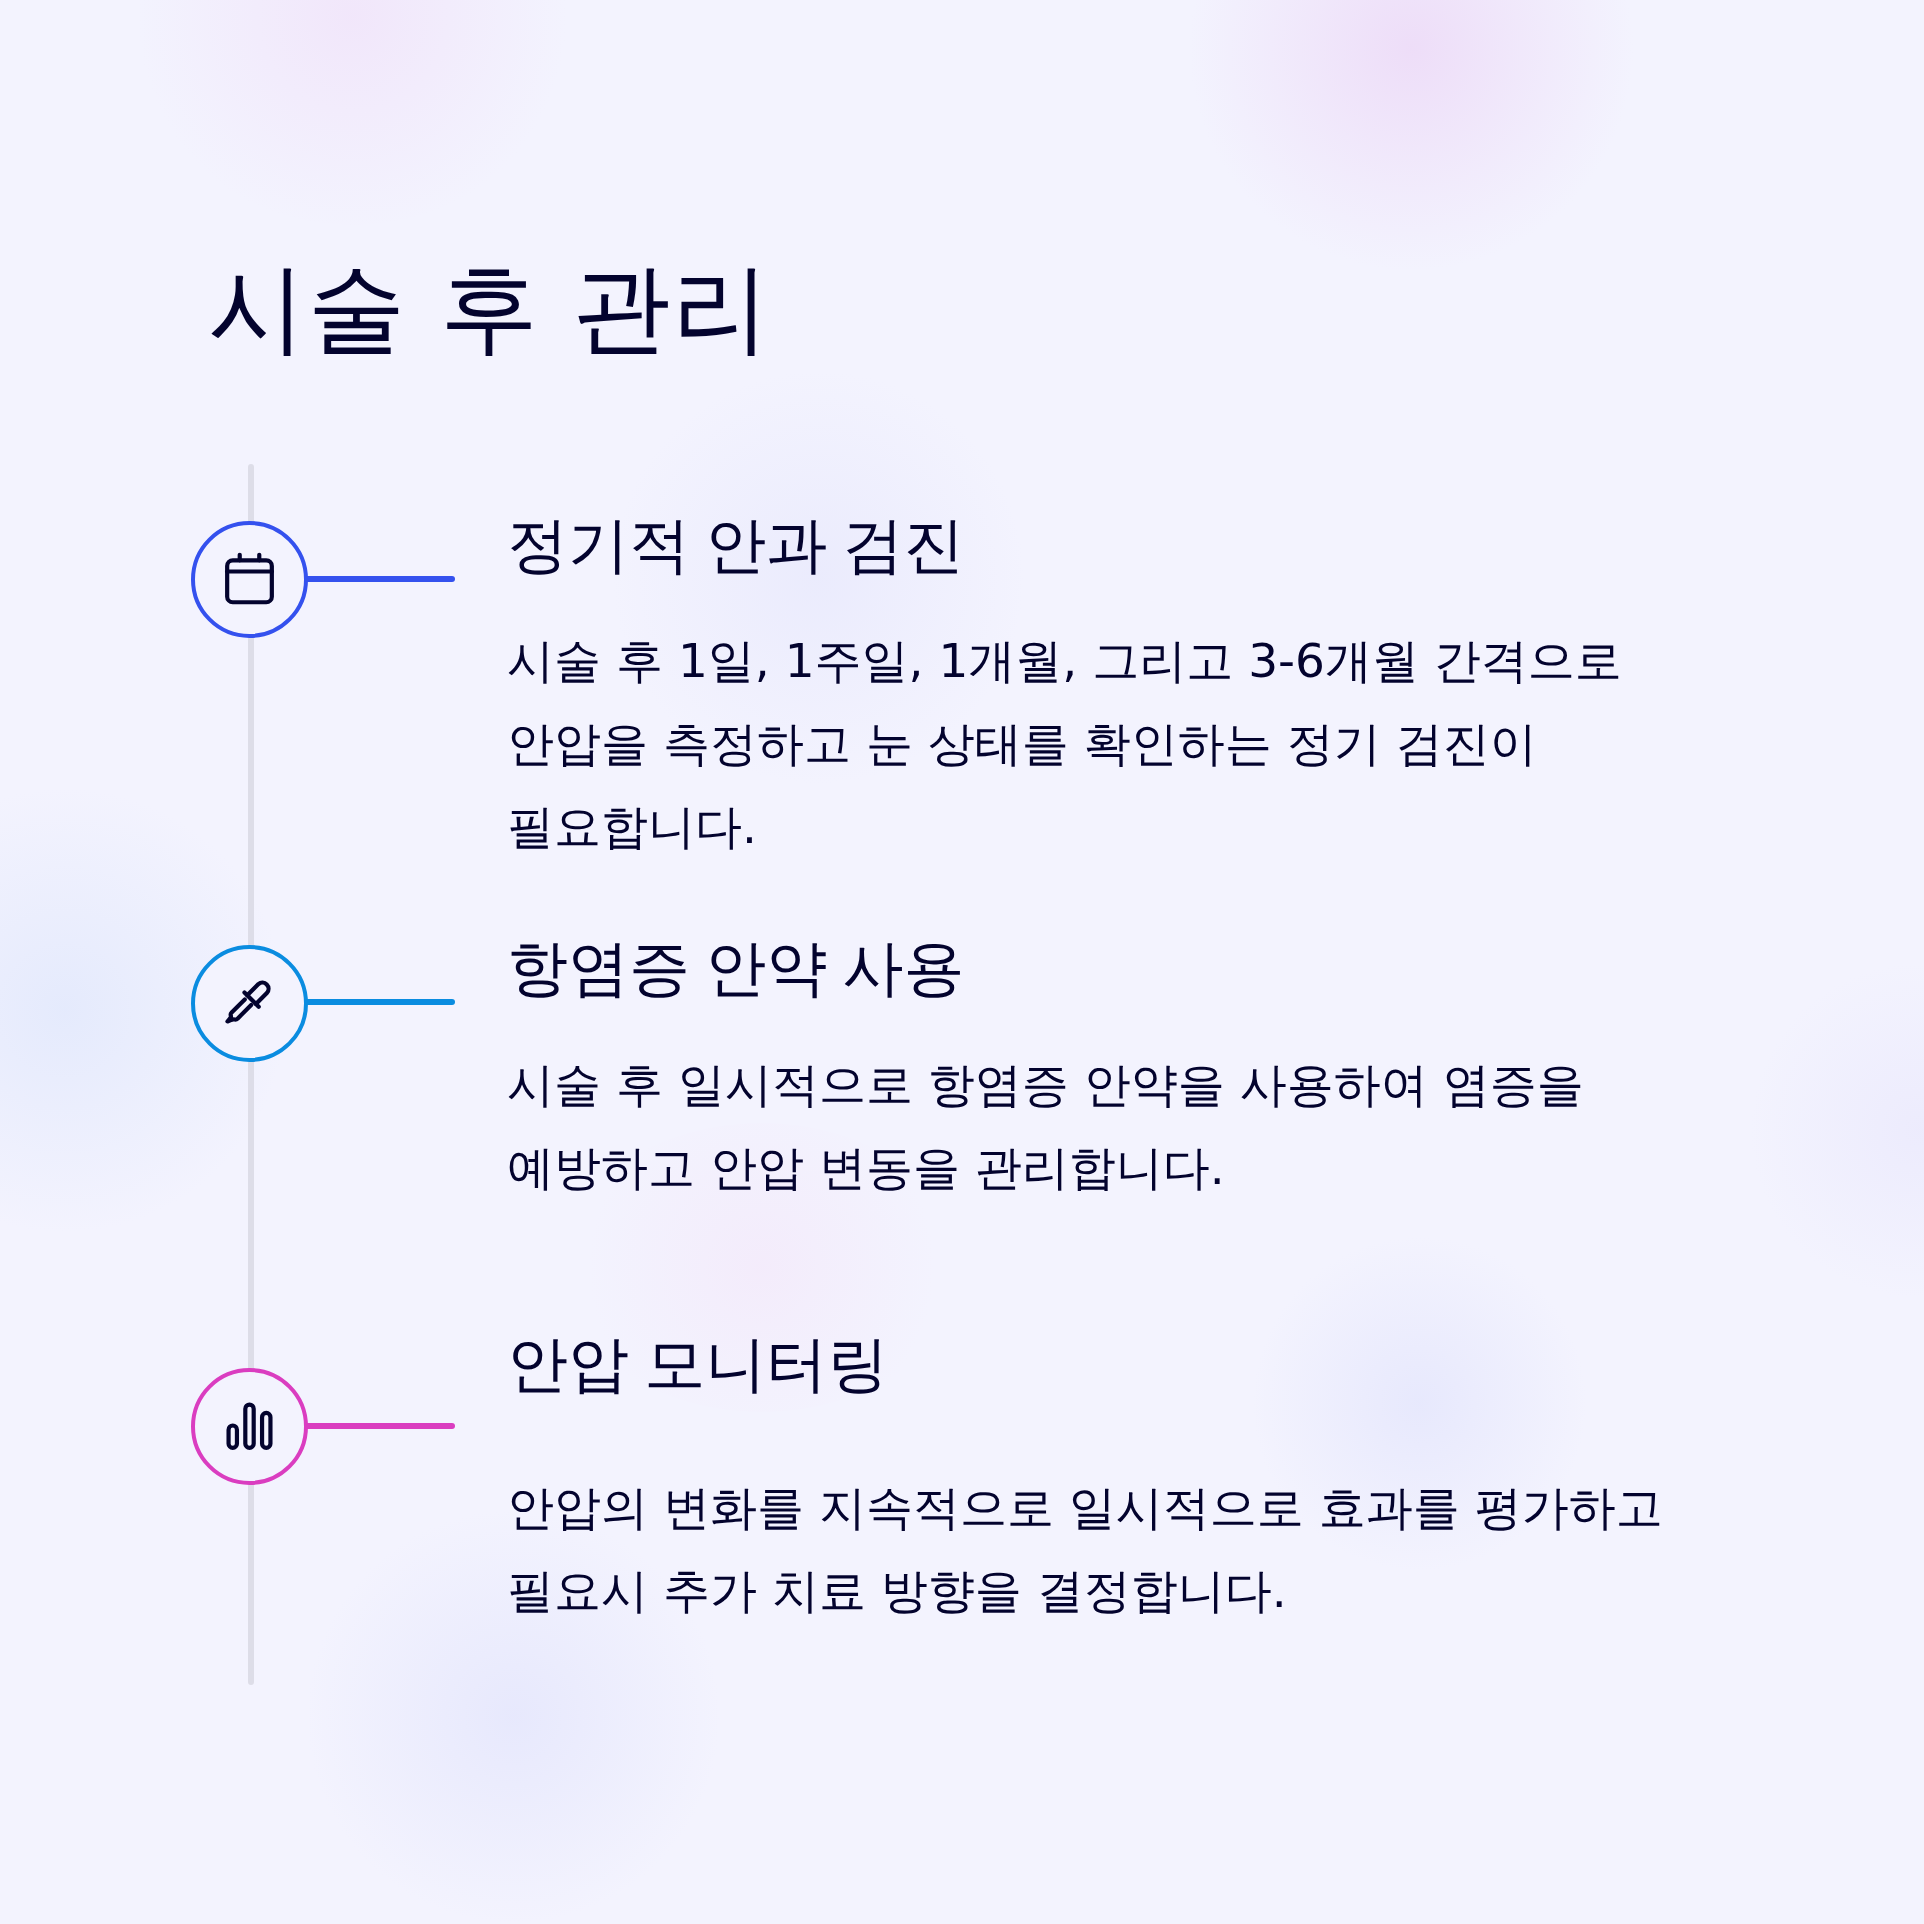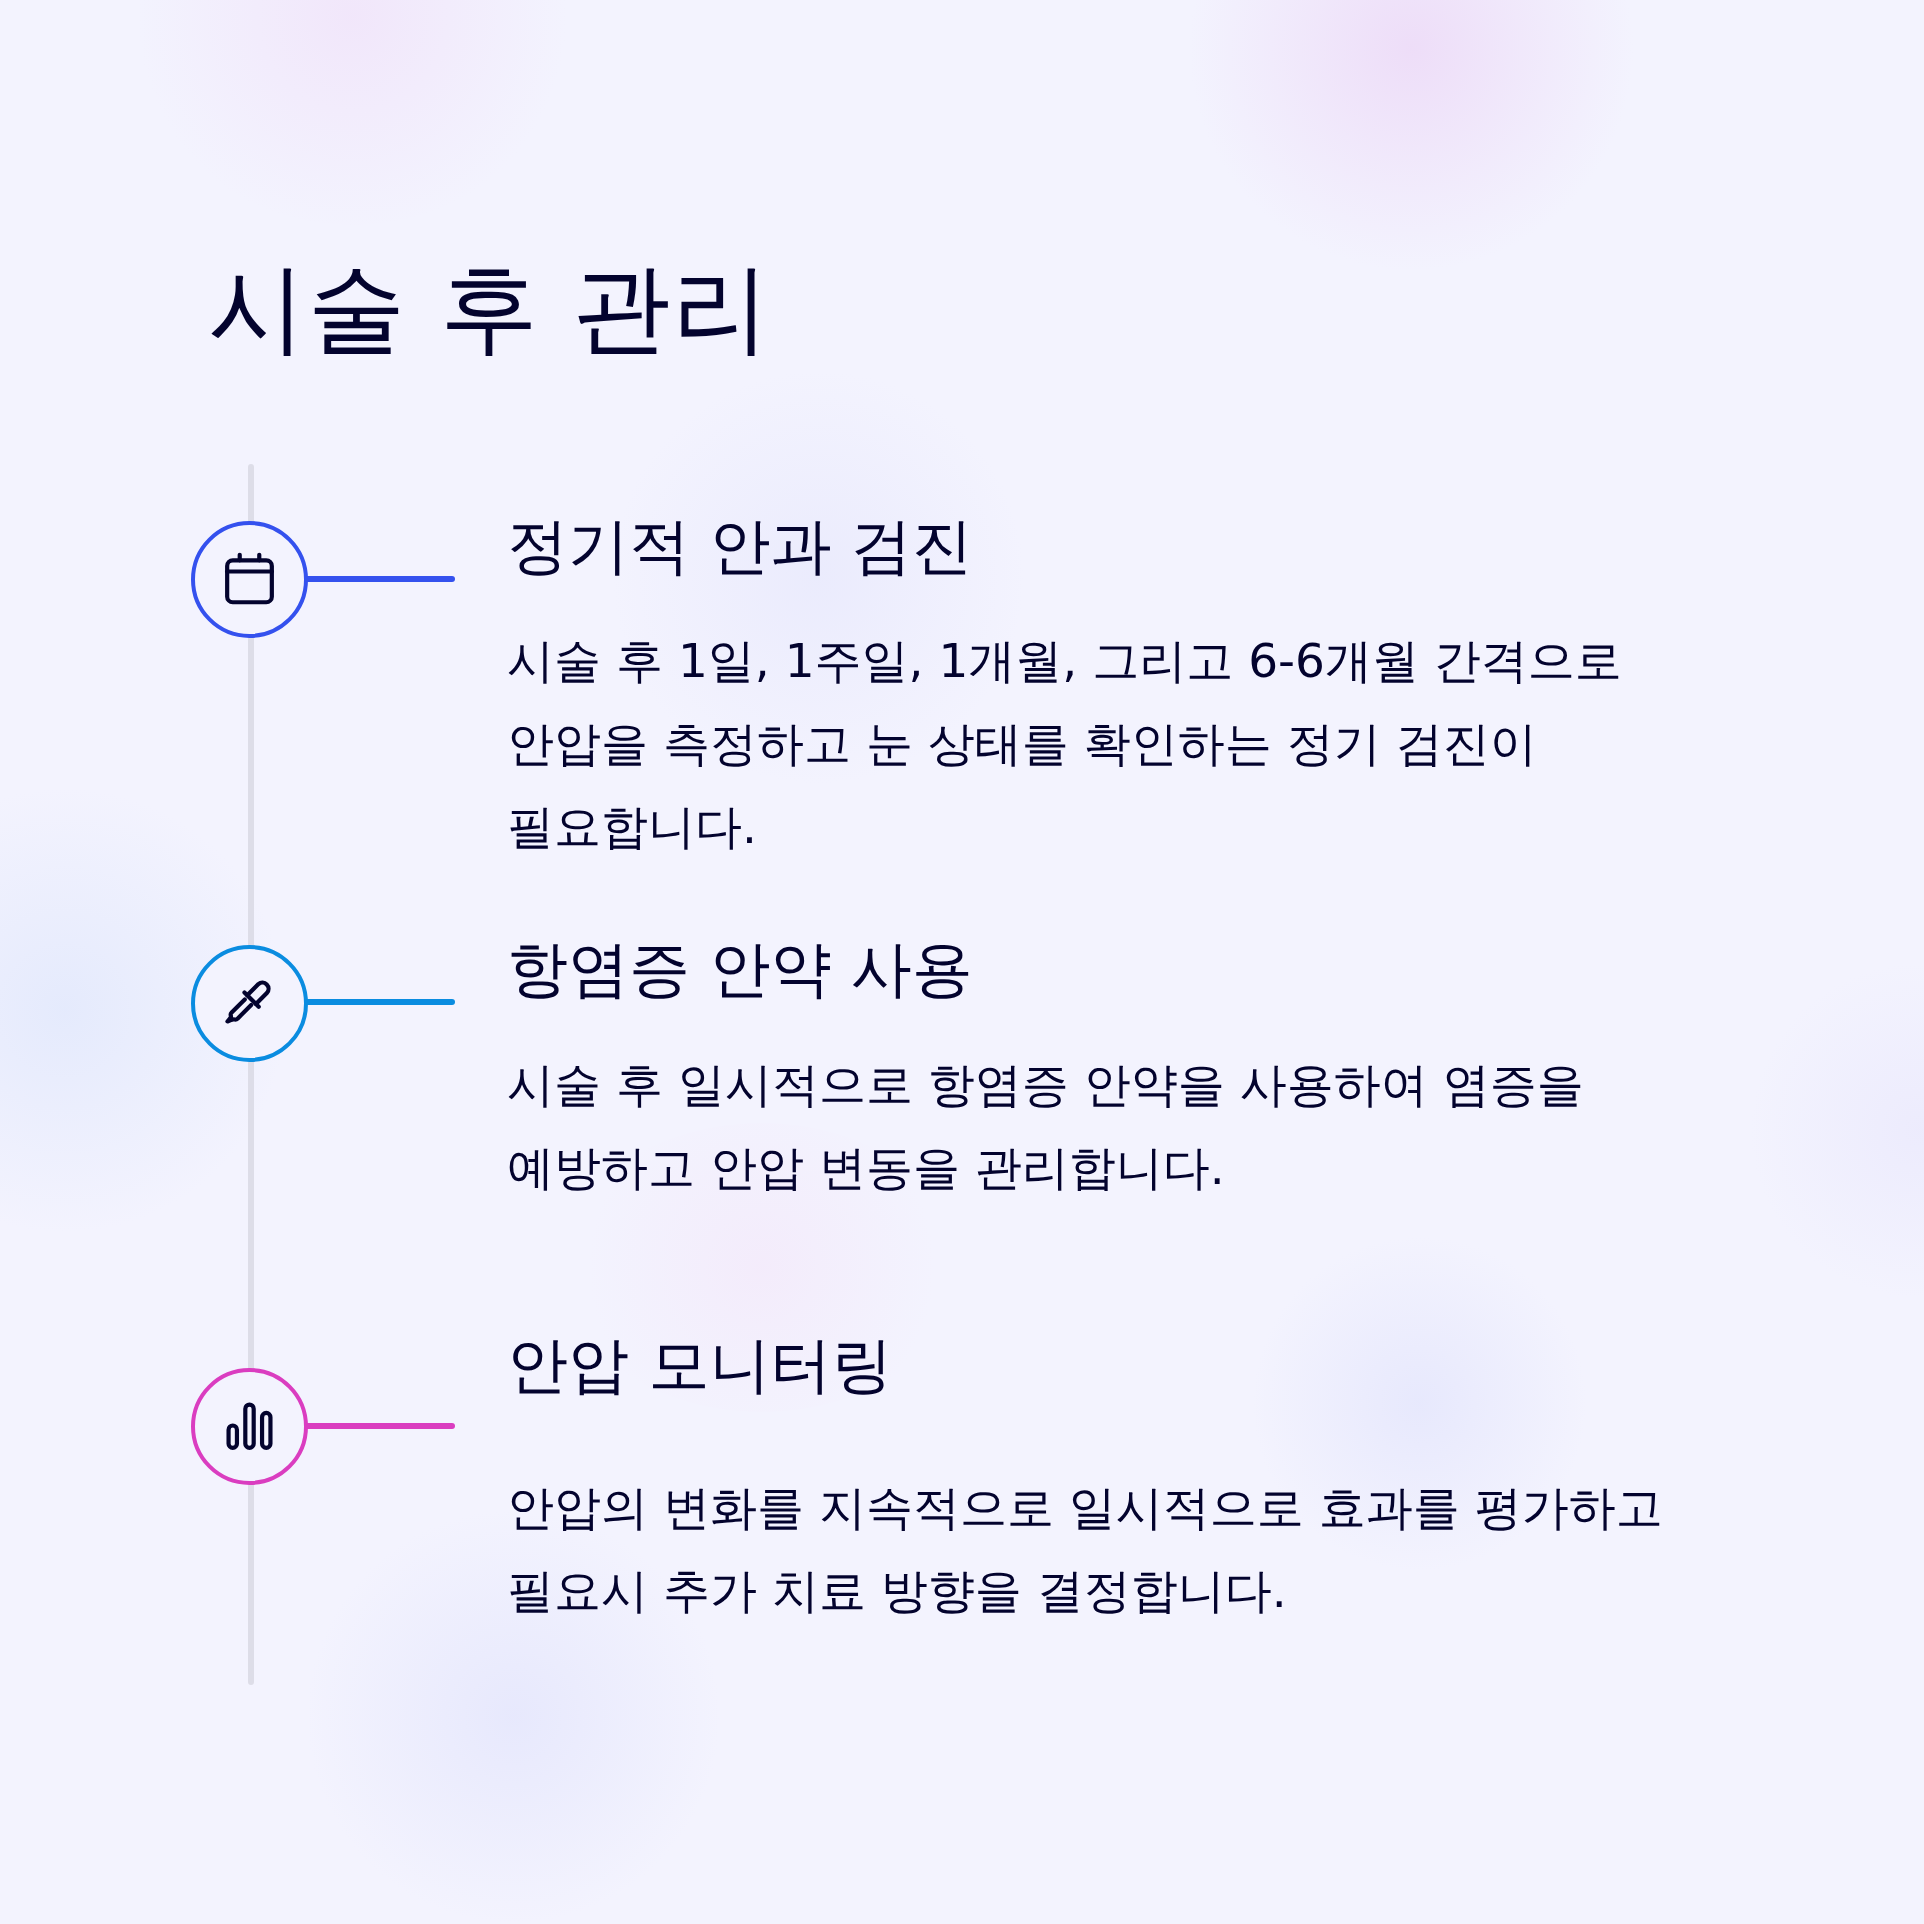--- a/index.html
+++ b/index.html
@@ -91,20 +91,21 @@
     }
     .step-title {
       position: absolute;
       left: 507px;
       margin: 0;
       font-size: 61px;
       font-weight: 400;
       line-height: 1.2;
       white-space: nowrap;
       color: #03032E;
+      font-family: Liberation Serif, serif;
     }
     .step-desc {
       position: absolute;
       left: 507px;
       width: 1251px;
       margin: 0;
       font-size: 47px;
       font-weight: 400;
       line-height: 83px;
       color: #03032E;
@@ -152,21 +153,21 @@
       <span>
         <svg viewBox="0 0 24 24" fill="none" stroke="#03032E" stroke-width="1.5" stroke-linecap="round" stroke-linejoin="round">
           <rect x="4" y="5.5" width="16" height="15" rx="2"></rect>
           <line x1="4" y1="9.5" x2="20" y2="9.5"></line>
           <line x1="8.5" y1="3.5" x2="8.5" y2="5.5"></line>
           <line x1="15.5" y1="3.5" x2="15.5" y2="5.5"></line>
         </svg>
       </span>
     </div>
     <h2 class="step-title">정기적 안과 검진</h2>
-    <p class="step-desc">시술 후 1일, 1주일, 1개월, 그리고 6-6개월 간격으로 안압을 측정하고 눈 상태를 확인하는 정기 검진이 필요합니다.</p>
+    <p class="step-desc">시술 후 1일, 1주일, 1개월, 그리고 3-6개월 간격으로 안압을 측정하고 눈 상태를 확인하는 정기 검진이 필요합니다.</p>
   </div>
 
   <div class="step step-2">
     <div class="step-connector" style="background:#0A8CE0;"></div>
     <div class="step-icon-circle" style="border-color:#0A8CE0;">
       <span>
         <svg viewBox="0 0 24 24" fill="none" stroke="#03032E" stroke-width="1.5" stroke-linecap="round" stroke-linejoin="round">
           <path d="M11.2 9.4 L15.2 5.4 a2.2 2.2 0 0 1 3.1 3.1 L14.3 12.5"></path>
           <line x1="10.2" y1="8.4" x2="15.3" y2="13.5"></line>
           <path d="M10.3 10.9 L5.6 15.6 Q5.1 16.1 5.3 16.7 Q5.5 17.2 4.9 17.8 L4.1 18.8 L5.3 18.3 Q6.1 17.9 6.7 18.1 Q7.3 18.2 7.8 17.7 L12.6 12.9"></path>

